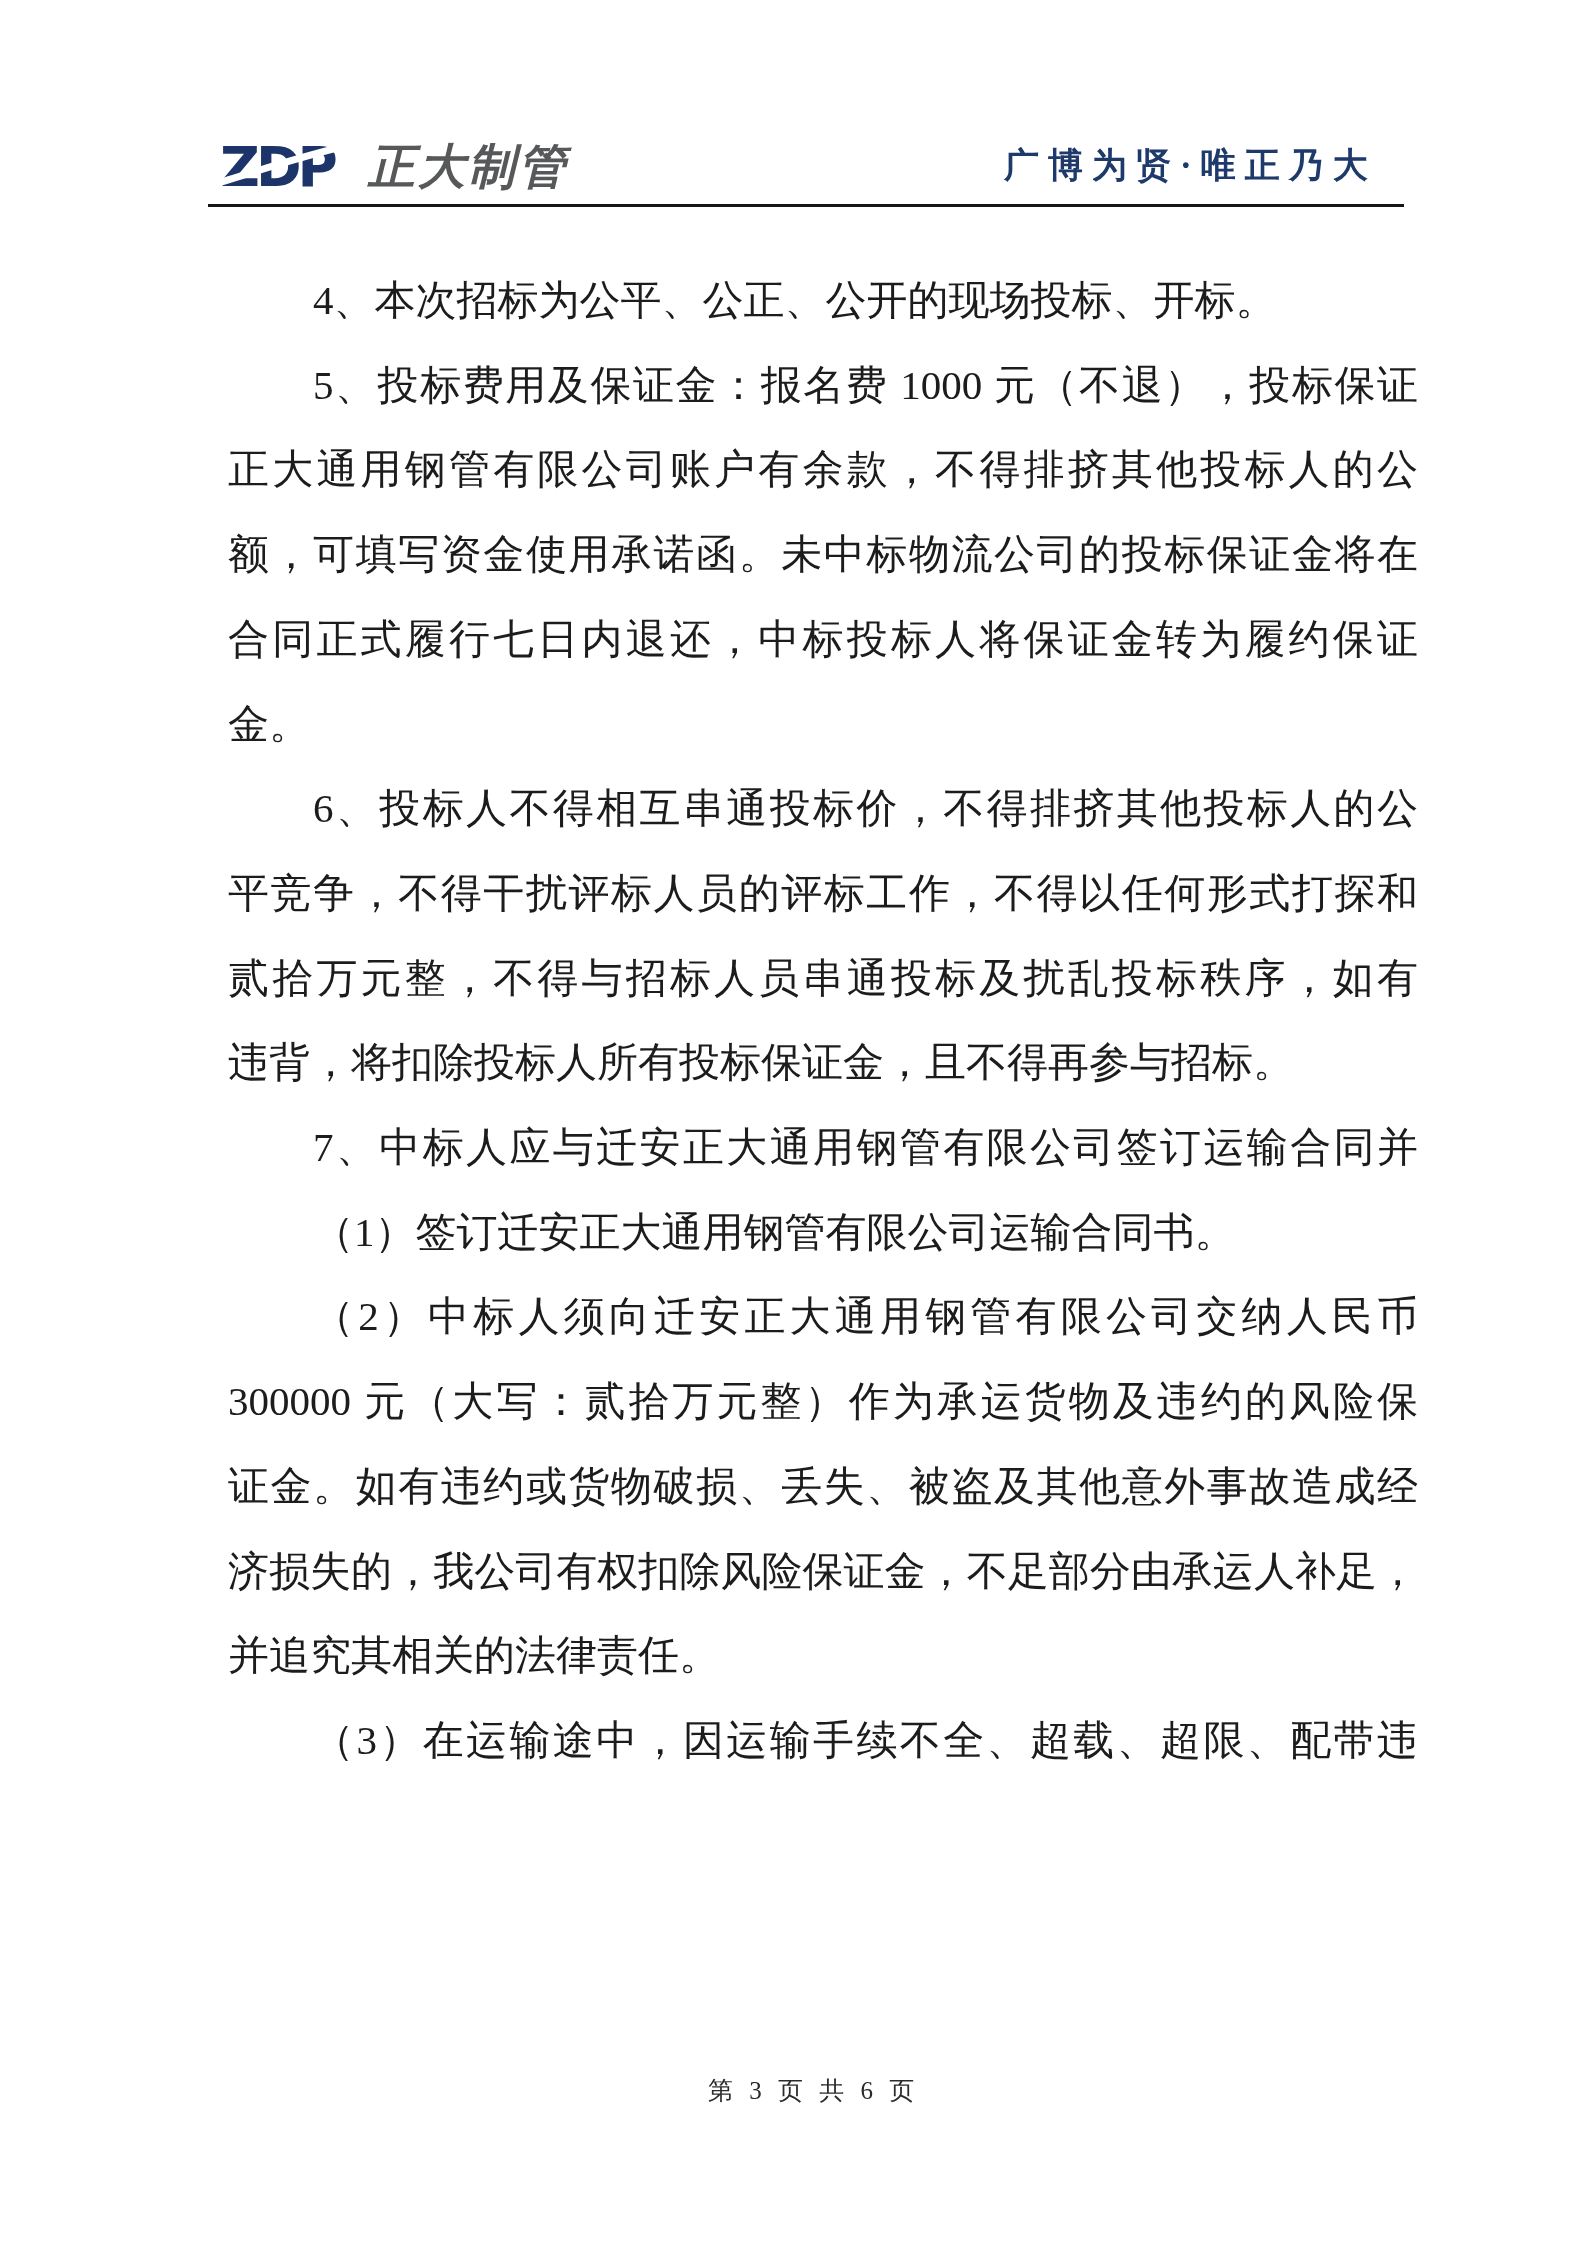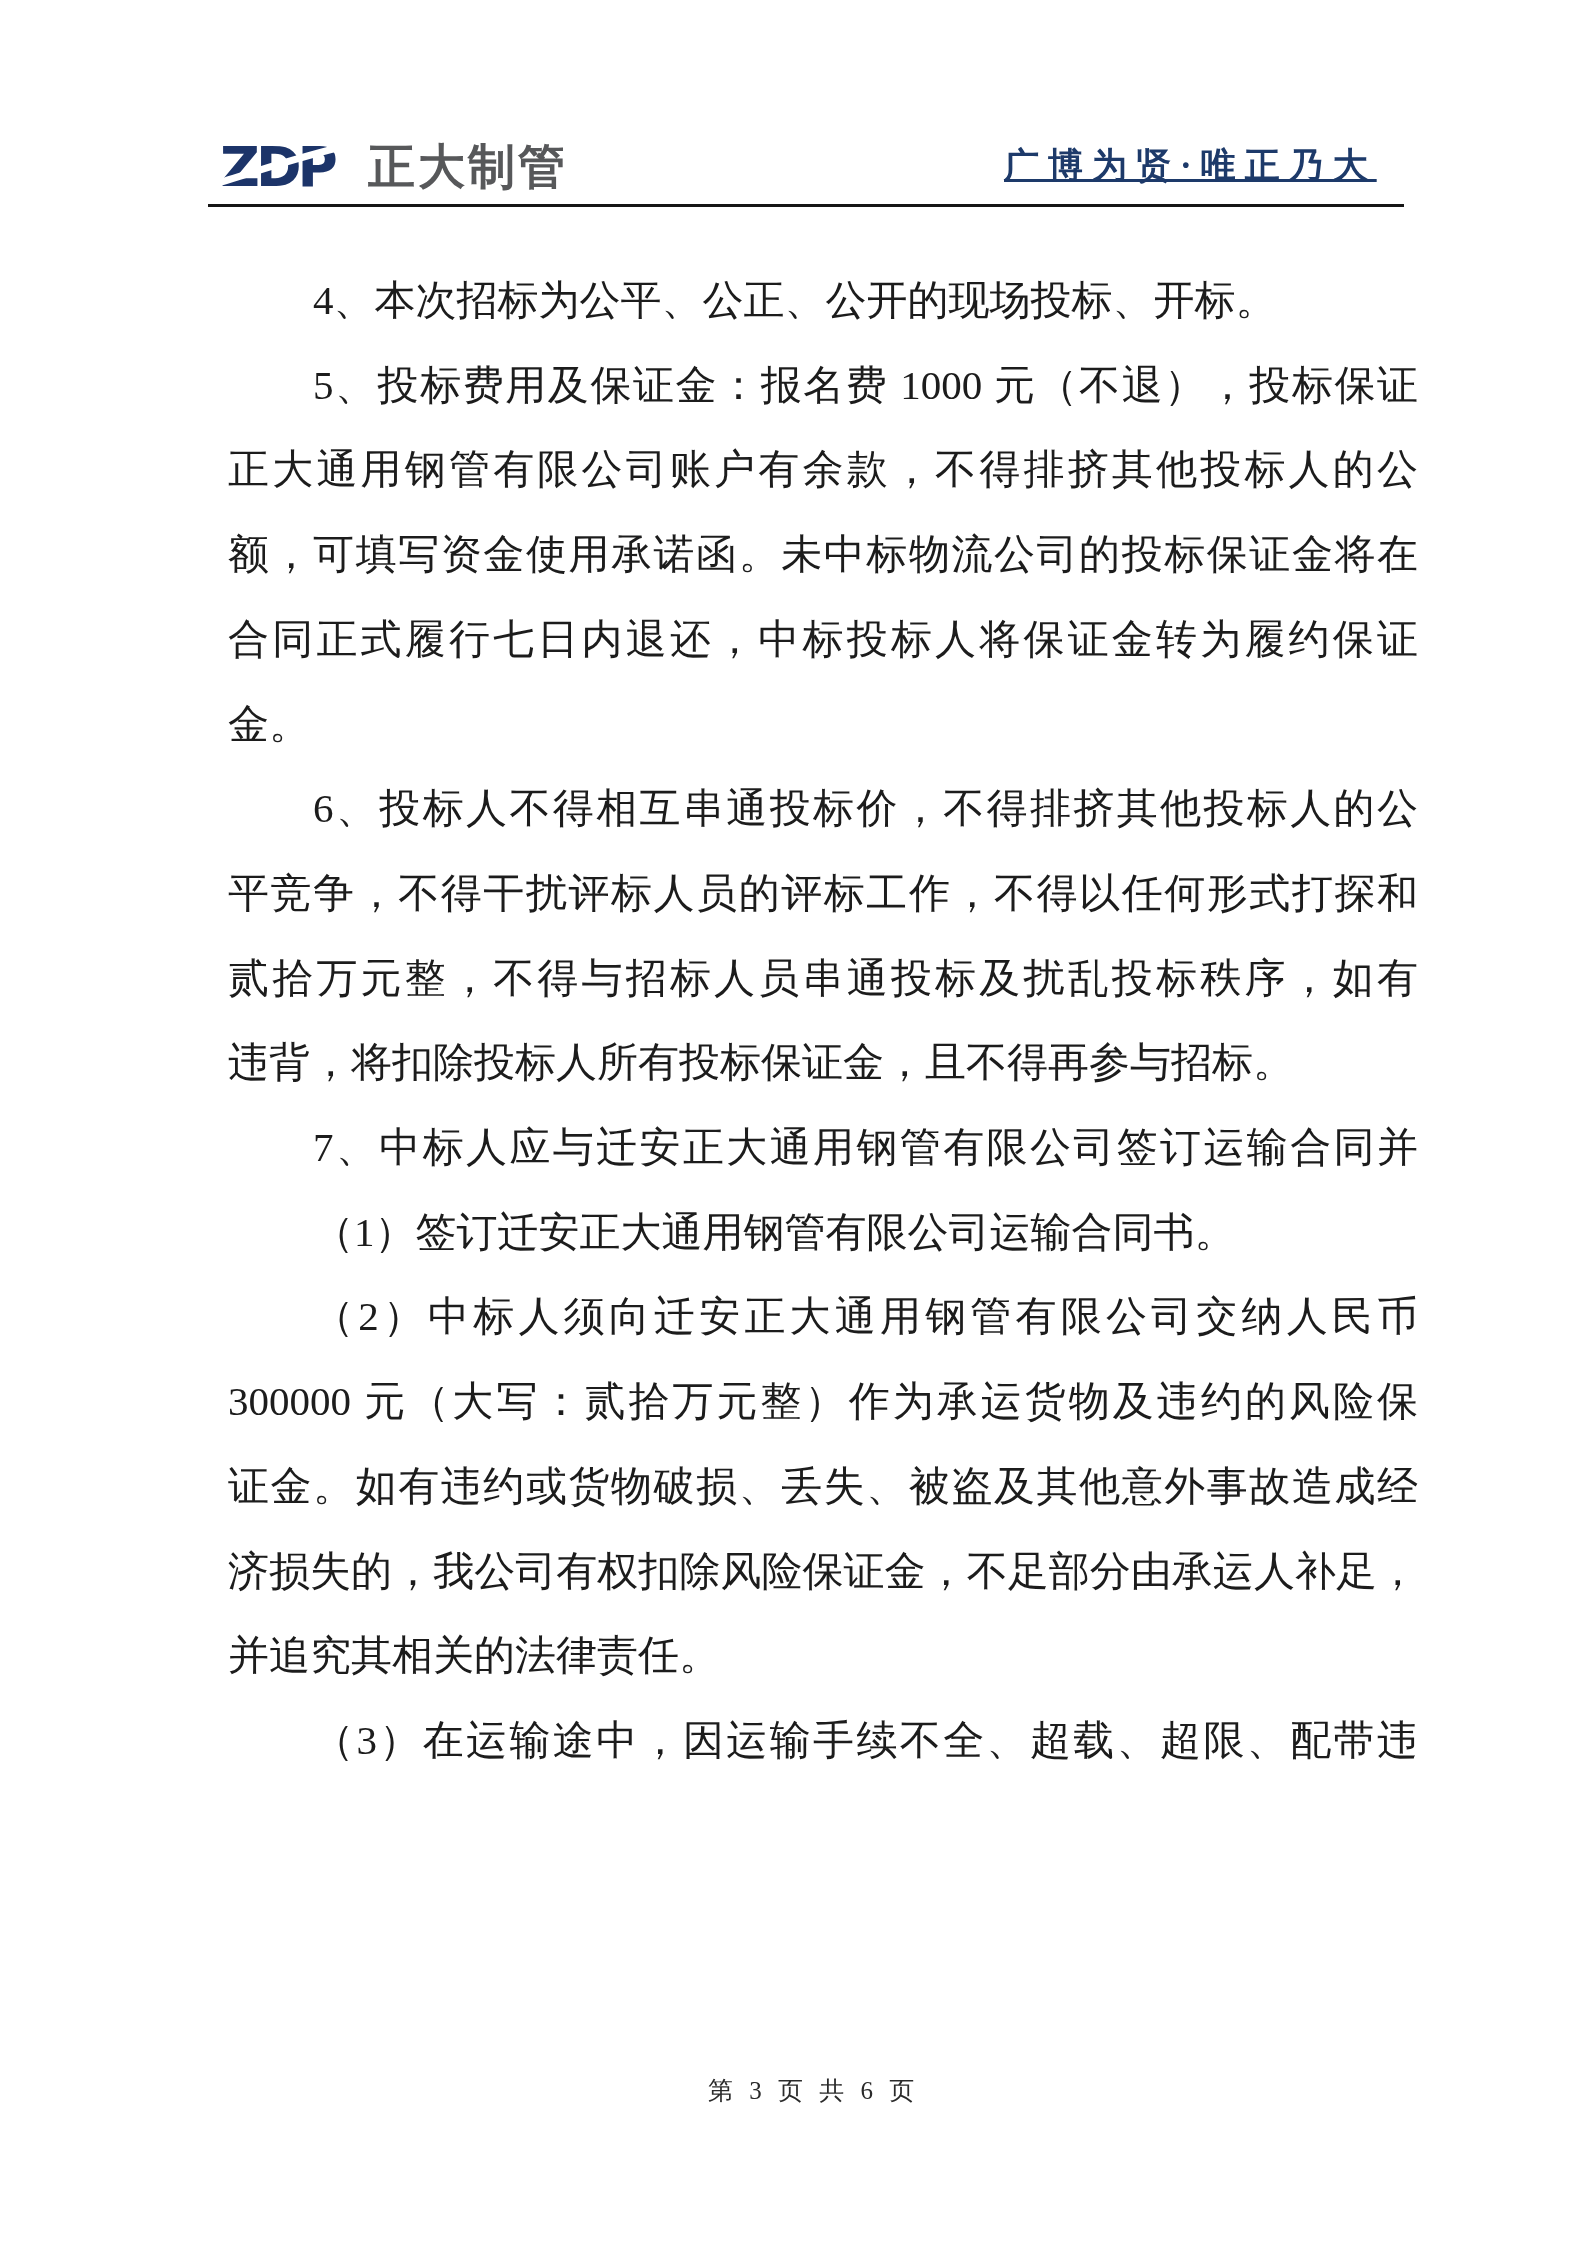--- a/index.html
+++ b/index.html
@@ -26,33 +26,33 @@
   .logo-mark { width: 132px; height: 54px; display: block; }
   .logo-company {
     font-family: "Liberation Sans", sans-serif;
     font-weight: 900;
     font-size: 47px;
     line-height: 1;
     color: #57585a;
     letter-spacing: 3px;
     transform: scaleY(1.02);
     white-space: nowrap;
+    font-style: italic;
   }
   .slogan {
     position: absolute;
     left: 1004px;
     top: 148px;
     font-family: "Liberation Serif", serif;
     font-weight: bold;
     font-size: 35px;
     line-height: 1;
     color: #1d3a6a;
     letter-spacing: 9px;
     white-space: nowrap;
-    text-decoration: underline;
   }
   .header-rule {
     position: absolute;
     left: 208px;
     top: 204px;
     width: 1196px;
     height: 3px;
     background: #161616;
   }
 

